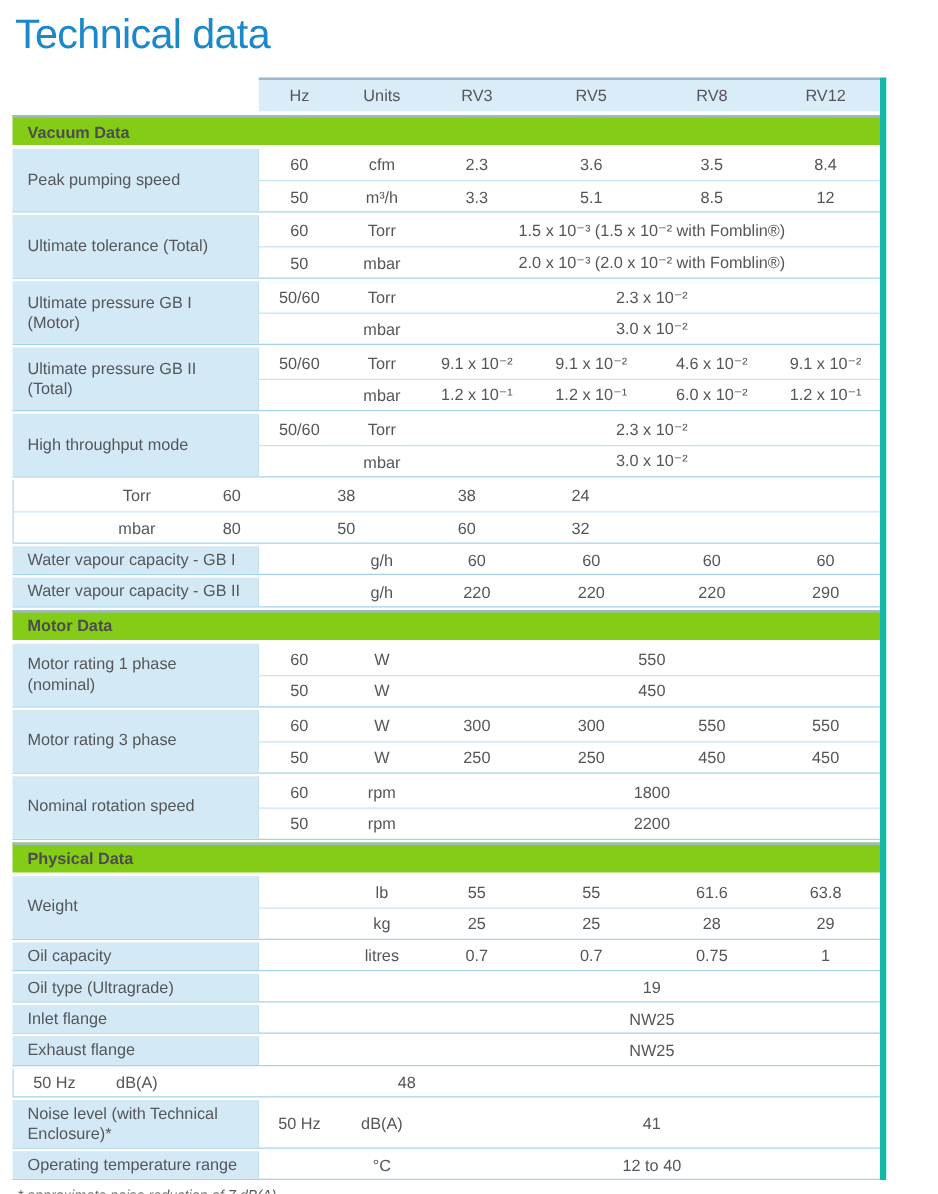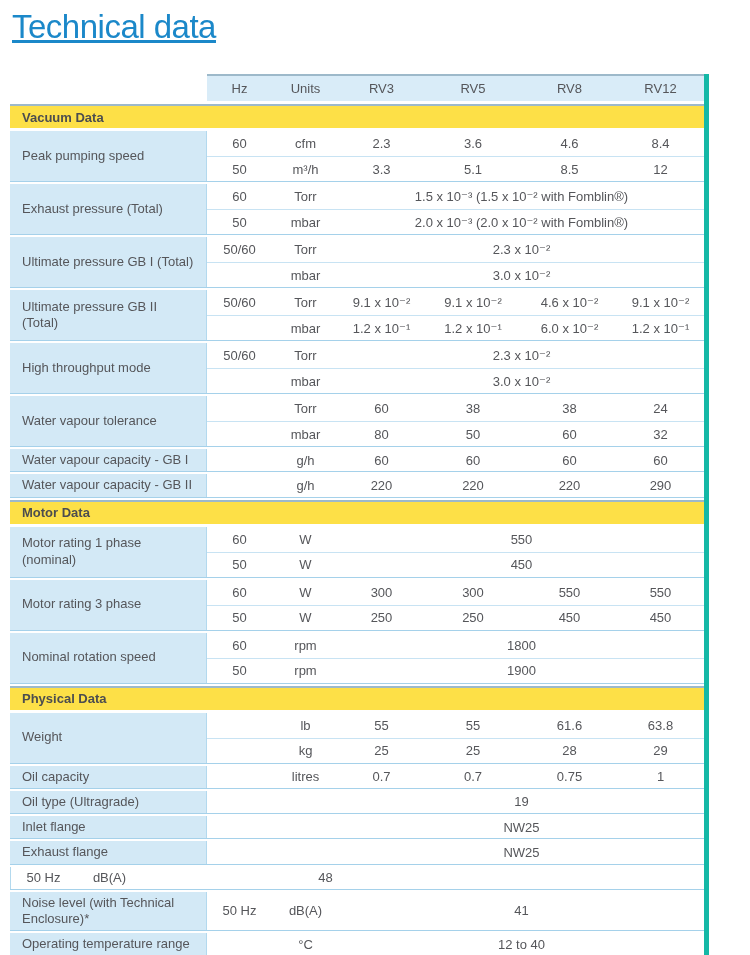--- a/index.html
+++ b/index.html
@@ -1,29 +1,29 @@
 <!DOCTYPE html>
 <html><head>
 <meta charset="utf-8">
 <style>
   * { margin:0; padding:0; box-sizing:border-box; }
   html,body { width:750px; height:955px; background:#ffffff; overflow:hidden;
     font-family:"Liberation Sans","DejaVu Sans",sans-serif; color:#58595b; }
   .page { padding:6px 0 0 10px; }
   .title { font-size:33px; color:#1b88c9; font-weight:normal; letter-spacing:-0.5px;
-    margin:2px 0 28px 2px; font-family:"Liberation Sans","DejaVu Sans",sans-serif;text-decoration:underline; }
+    margin:2px 0 16px 2px; font-family:"Liberation Sans","DejaVu Sans",sans-serif; }
   .table { width:699px; border-right:5px solid #14b8a6; }
   
   .colhdr { display:flex; margin-bottom:3px; }
   .colhdr .spacer { width:230px; }
   .colhdr .cols { flex:1; display:grid; grid-template-columns:65px 67px 85px 98px 95px 87px;
     background:#d9ecf8; border-top:2px solid #9db9ca; height:27px; align-items:center; }
   .colhdr .cols div { text-align:center; font-size:13px; color:#55565a; }
   
-  .section-hdr { background:#fde047; border-top:2px solid #9db9ca; min-height:24px;
+  .section-hdr { background:#84cc16; border-top:2px solid #9db9ca; min-height:24px;
     display:flex; align-items:center; padding-left:12px; font-weight:bold;
     color:#4c4d4f; font-size:13px; margin-bottom:3px; }
   
   .group { display:flex; border-bottom:1px solid #a5d1ea; margin-bottom:2px; background:#fff; }
   .group .label { width:230px; background:#d3e9f6; display:flex; align-items:center;
     padding:3px 12px 3px 12px; font-size:13px; line-height:1.25; color:#55565a; }
   .group .gdata { flex:1; display:flex; flex-direction:column; border-left:1px solid #b3d9ee; }
   .drow { flex:1; display:grid; grid-template-columns:65px 67px 85px 98px 95px 87px;
     align-items:center; }
   .group.multi .drow { min-height:25px; }
@@ -54,50 +54,50 @@
     <div id="table-body">
         <div class="section-hdr">Vacuum Data</div>
         <div class="group multi">
           <div class="label">Peak pumping speed</div>
           <div class="gdata">
             <div class="drow">
               <div>60</div>
               <div>cfm</div>
               <div>2.3</div>
               <div>3.6</div>
-              <div>4.6</div>
+              <div>3.5</div>
               <div>8.4</div>
             </div>
             <div class="drow">
               <div>50</div>
               <div>m³/h</div>
               <div>3.3</div>
               <div>5.1</div>
               <div>8.5</div>
               <div>12</div>
             </div>
           </div>
         </div>
         <div class="group multi">
-          <div class="label">Exhaust pressure (Total)</div>
+          <div class="label">Ultimate tolerance (Total)</div>
           <div class="gdata">
             <div class="drow">
               <div>60</div>
               <div>Torr</div>
               <div class="span4">1.5 x 10⁻³ (1.5 x 10⁻² with Fomblin®)</div>
             </div>
             <div class="drow">
               <div>50</div>
               <div>mbar</div>
               <div class="span4">2.0 x 10⁻³ (2.0 x 10⁻² with Fomblin®)</div>
             </div>
           </div>
         </div>
         <div class="group multi">
-          <div class="label">Ultimate pressure GB I (Total)</div>
+          <div class="label">Ultimate pressure GB I (Motor)</div>
           <div class="gdata">
             <div class="drow">
               <div>50/60</div>
               <div>Torr</div>
               <div class="span4">2.3 x 10⁻²</div>
             </div>
             <div class="drow">
               <div></div>
               <div>mbar</div>
               <div class="span4">3.0 x 10⁻²</div>
@@ -134,21 +134,20 @@
               <div class="span4">2.3 x 10⁻²</div>
             </div>
             <div class="drow">
               <div></div>
               <div>mbar</div>
               <div class="span4">3.0 x 10⁻²</div>
             </div>
           </div>
         </div>
         <div class="group multi">
-          <div class="label">Water vapour tolerance</div>
           <div class="gdata">
             <div class="drow">
               <div></div>
               <div>Torr</div>
               <div>60</div>
               <div>38</div>
               <div>38</div>
               <div>24</div>
             </div>
             <div class="drow">
@@ -228,21 +227,21 @@
           <div class="label">Nominal rotation speed</div>
           <div class="gdata">
             <div class="drow">
               <div>60</div>
               <div>rpm</div>
               <div class="span4">1800</div>
             </div>
             <div class="drow">
               <div>50</div>
               <div>rpm</div>
-              <div class="span4">1900</div>
+              <div class="span4">2200</div>
             </div>
           </div>
         </div>
         <div class="section-hdr">Physical Data</div>
         <div class="group multi">
           <div class="label">Weight</div>
           <div class="gdata">
             <div class="drow">
               <div></div>
               <div>lb</div>

